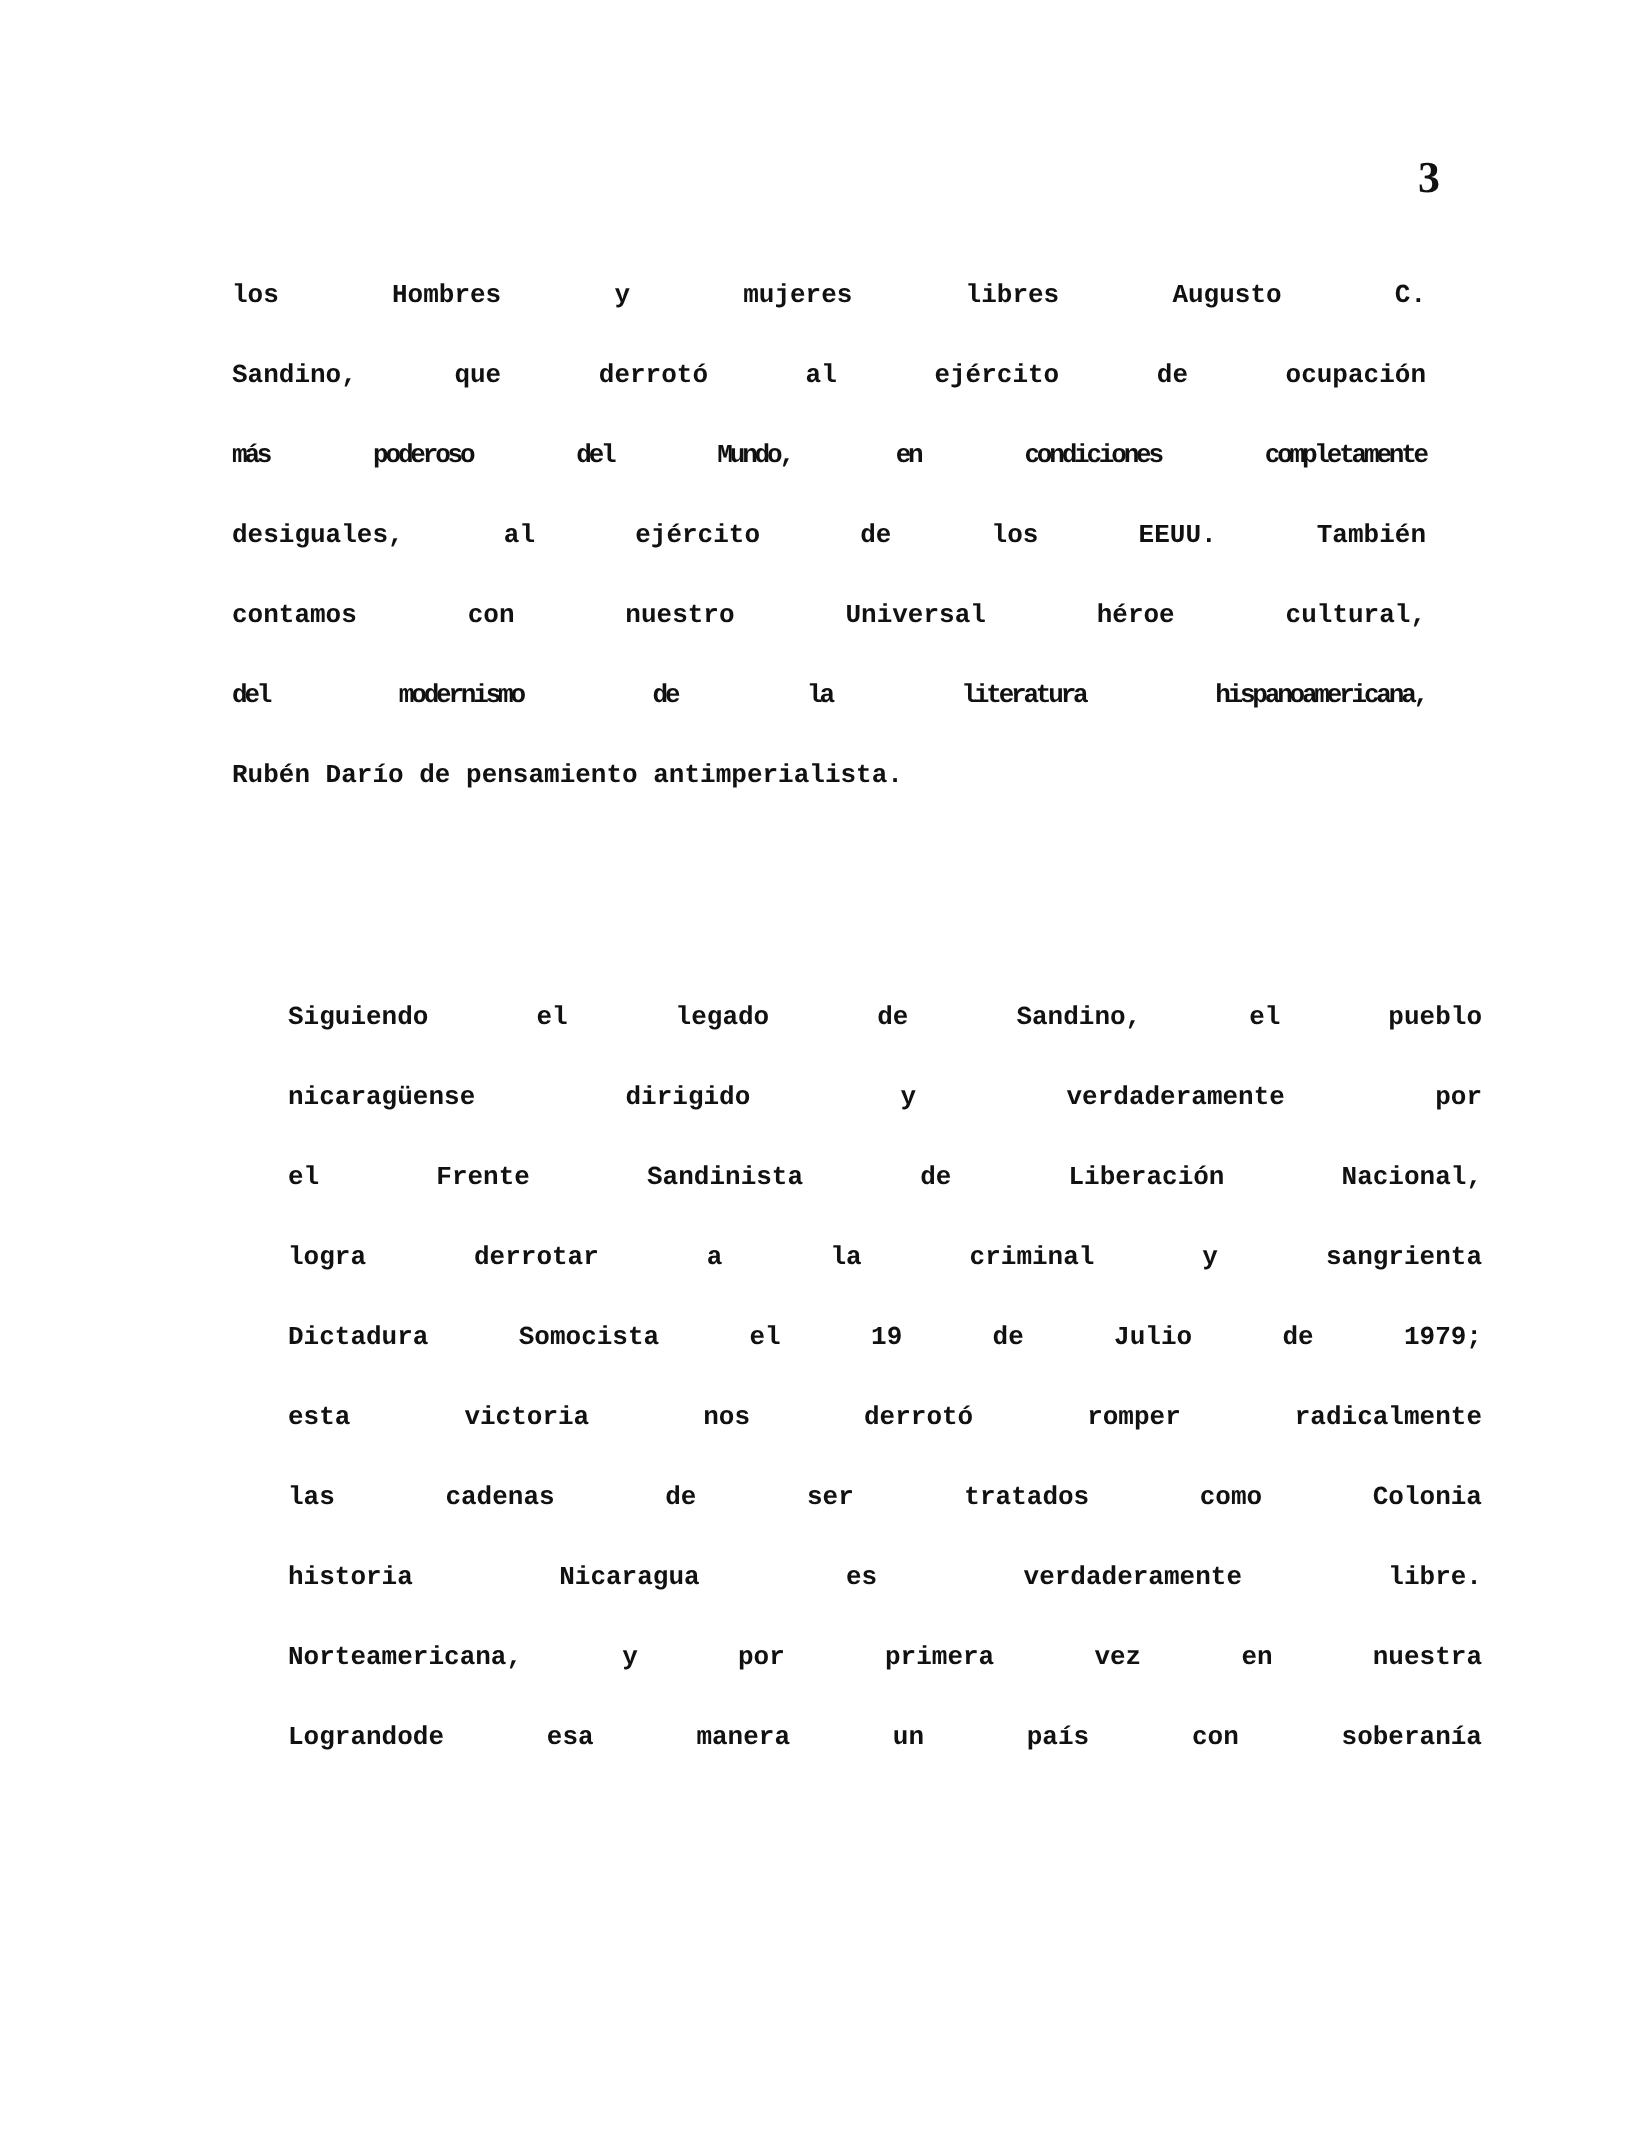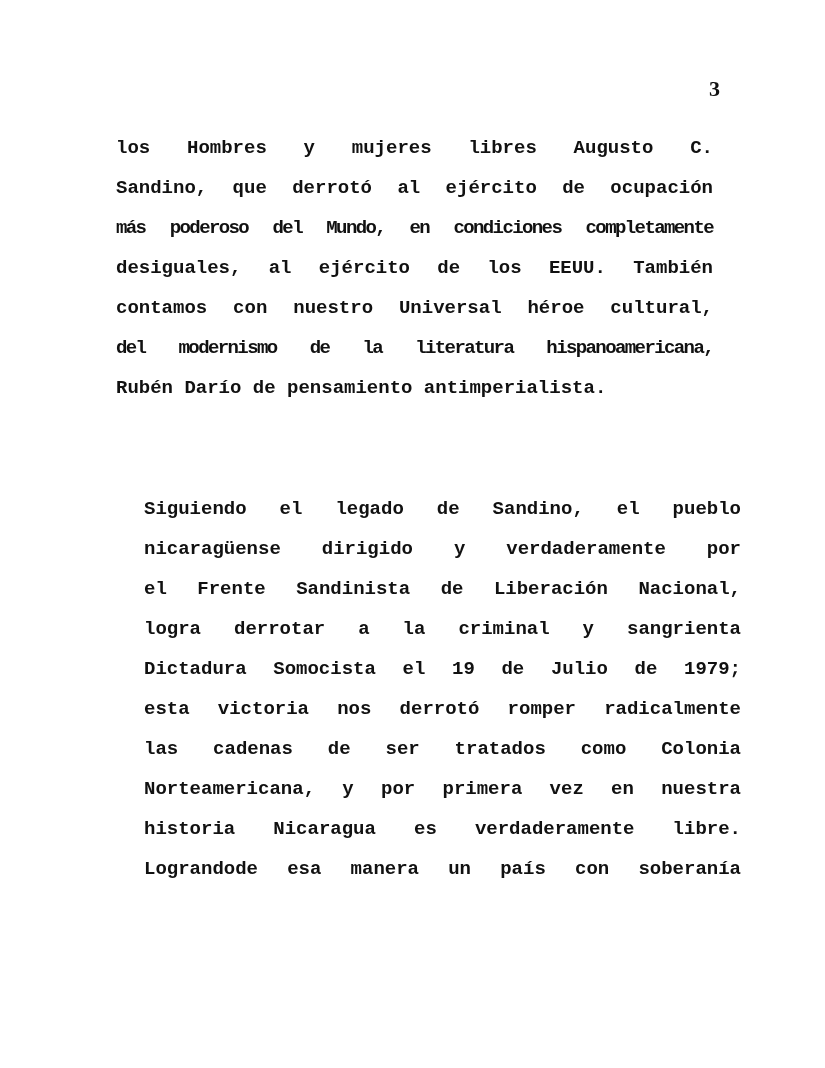--- a/index.html
+++ b/index.html
@@ -25,21 +25,21 @@
       font-size: 22px;
       line-height: 30px;
     }
     .para {
       position: absolute;
       left: 116px;
       width: 597px;
       margin: 0;
       font-family: "Liberation Mono", "DejaVu Sans Mono", monospace;
       font-weight: bold;
-      font-size: 19px;
+      font-size: 13px;
       line-height: 40px;
       text-align: justify;
     }
     .line {
       display: block;
       height: 40px;
       white-space: nowrap;
       text-align: justify;
       text-align-last: justify;
       overflow: visible;
@@ -71,18 +71,18 @@
   </div>
 
   <div class="para" id="para-2">
     <span class="line">Siguiendo el legado de Sandino, el pueblo</span>
     <span class="line">nicaragüense dirigido y verdaderamente por</span>
     <span class="line">el Frente Sandinista de Liberación Nacional,</span>
     <span class="line">logra derrotar a la criminal y sangrienta</span>
     <span class="line">Dictadura Somocista el 19 de Julio de 1979;</span>
     <span class="line">esta victoria nos derrotó romper radicalmente</span>
     <span class="line">las cadenas de ser tratados como Colonia</span>
+    <span class="line">historia Nicaragua es verdaderamente libre.</span>
     <span class="line">Norteamericana, y por primera vez en nuestra</span>
-    <span class="line">historia Nicaragua es verdaderamente libre.</span>
     <span class="line">Lograndode esa manera un país con soberanía</span>
   </div>
 
 </div>
 
 </body></html>

